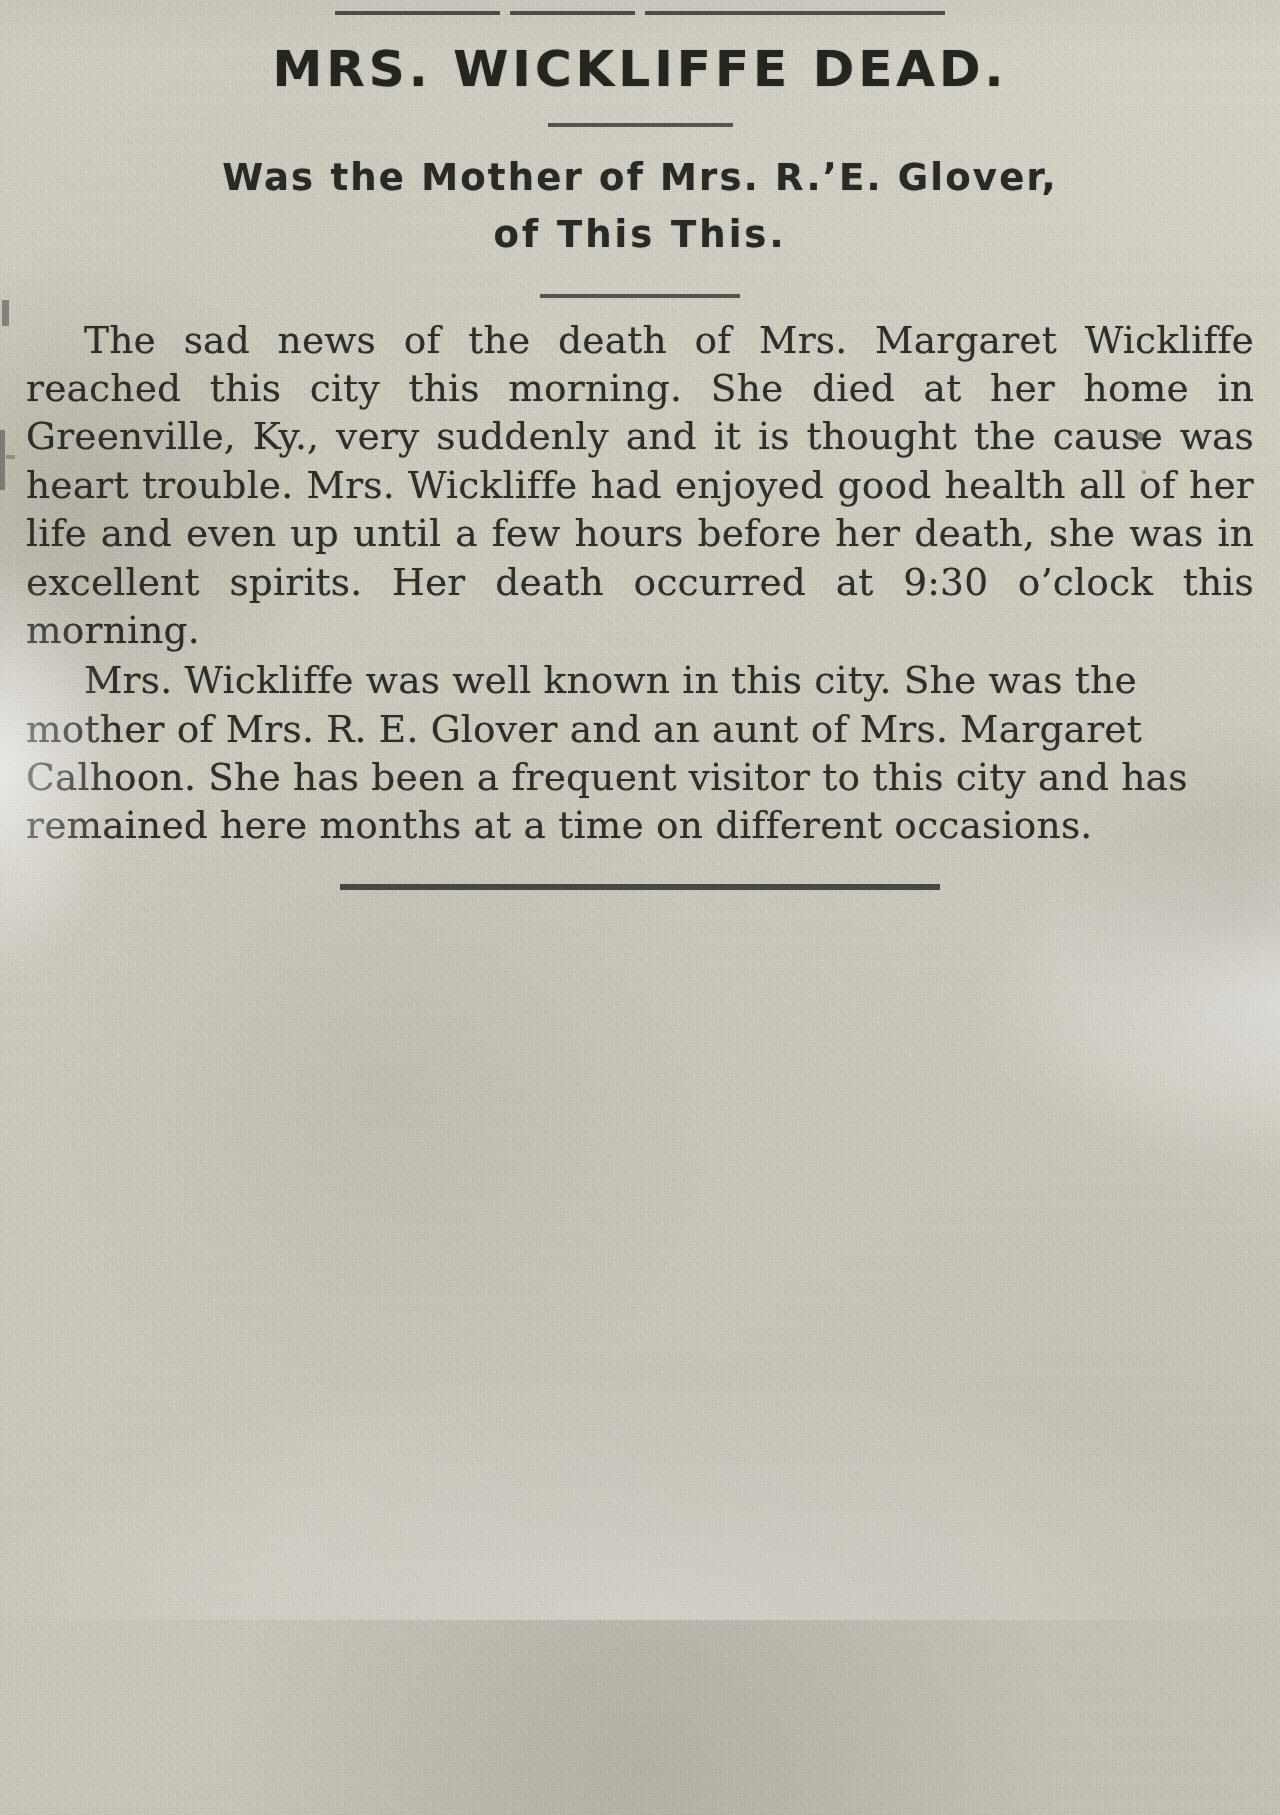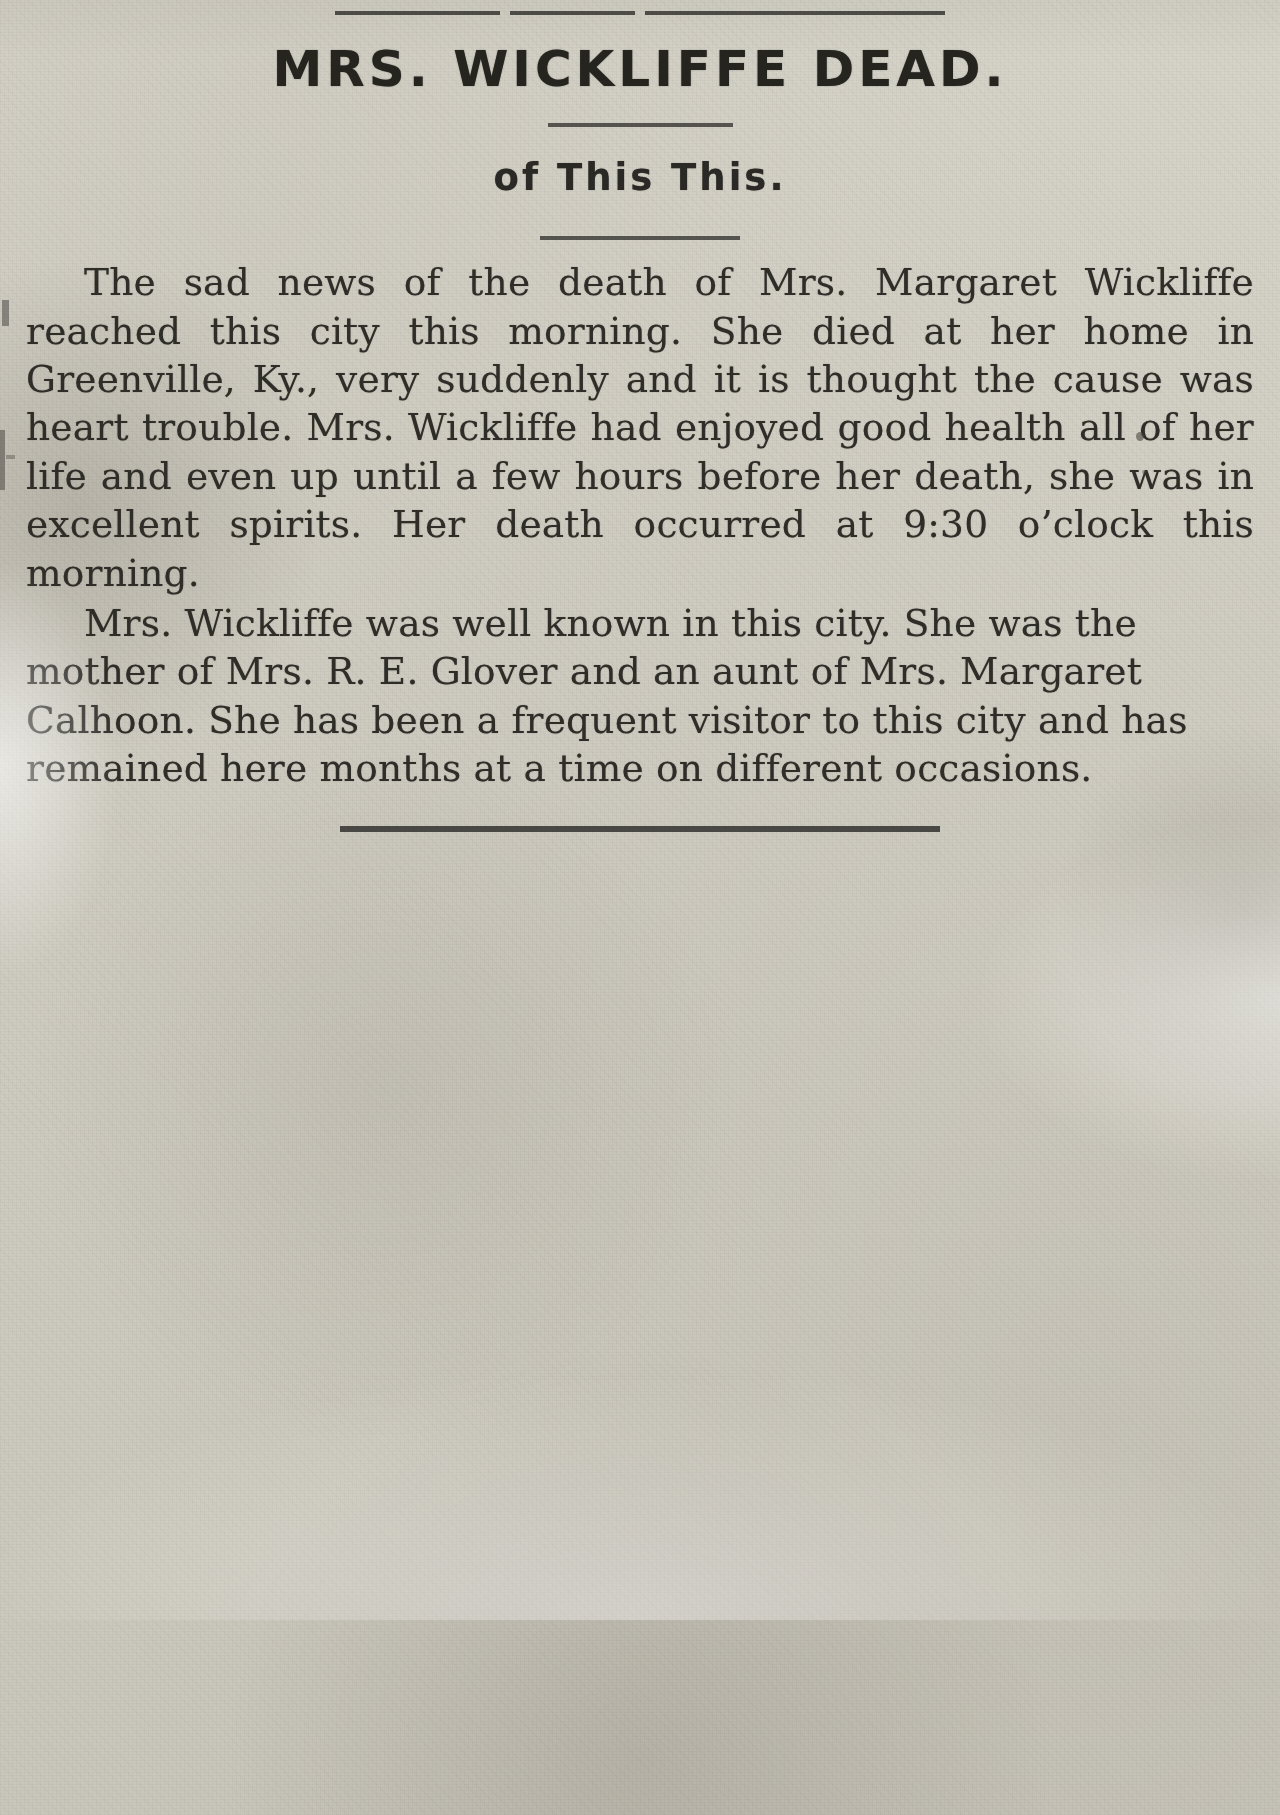--- a/index.html
+++ b/index.html
@@ -188,20 +188,21 @@
       <div class="seg s1"></div>
       <div class="seg s2"></div>
       <div class="seg s3"></div>
     </div>
 
     <h1 class="headline">MRS. WICKLIFFE DEAD.</h1>
 
     <div class="rule-short"></div>
 
     <h2 class="subhead">
+      <span>Was the Mother of Mrs. R.ʼE. Glover,</span>
       <span class="l2">of This  This.</span>
     </h2>
 
     <div class="rule-short2"></div>
 
     <div class="body">
       <p>The sad news of the death of Mrs. Margaret Wickliffe reached this city this morning.  She died at her home in Greenville, Ky., very suddenly and it is thought the cause was heart trouble.  Mrs. Wickliffe had enjoyed good health all of her life and even up until a few hours before her death, she was in excellent spirits.  Her death occurred at 9:30 o’clock this morning.</p>
       <p>Mrs. Wickliffe was well known in this city.  She was the mother of Mrs. R. E. Glover and an aunt of Mrs. Margaret Calhoon.  She has been a frequent visitor to this city and has remained here months at a time on different occasions.</p>
     </div>
 

